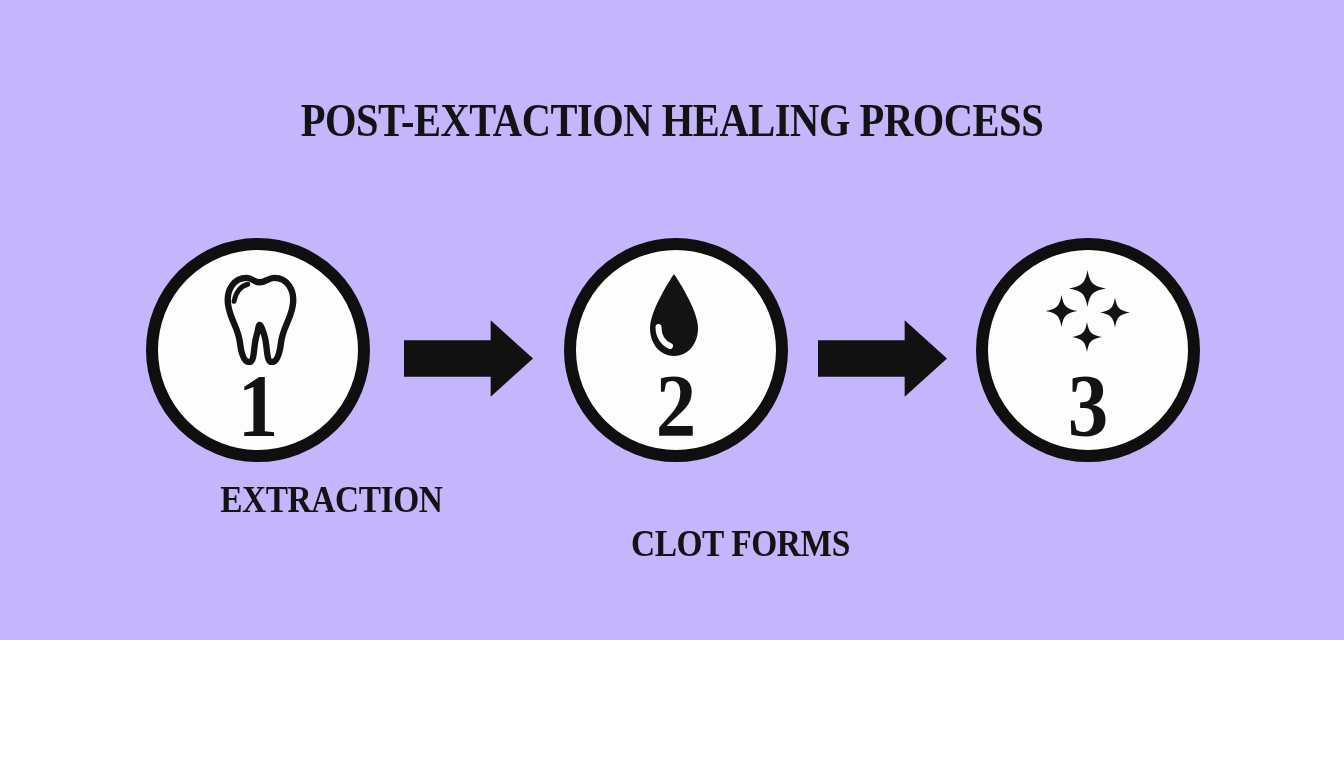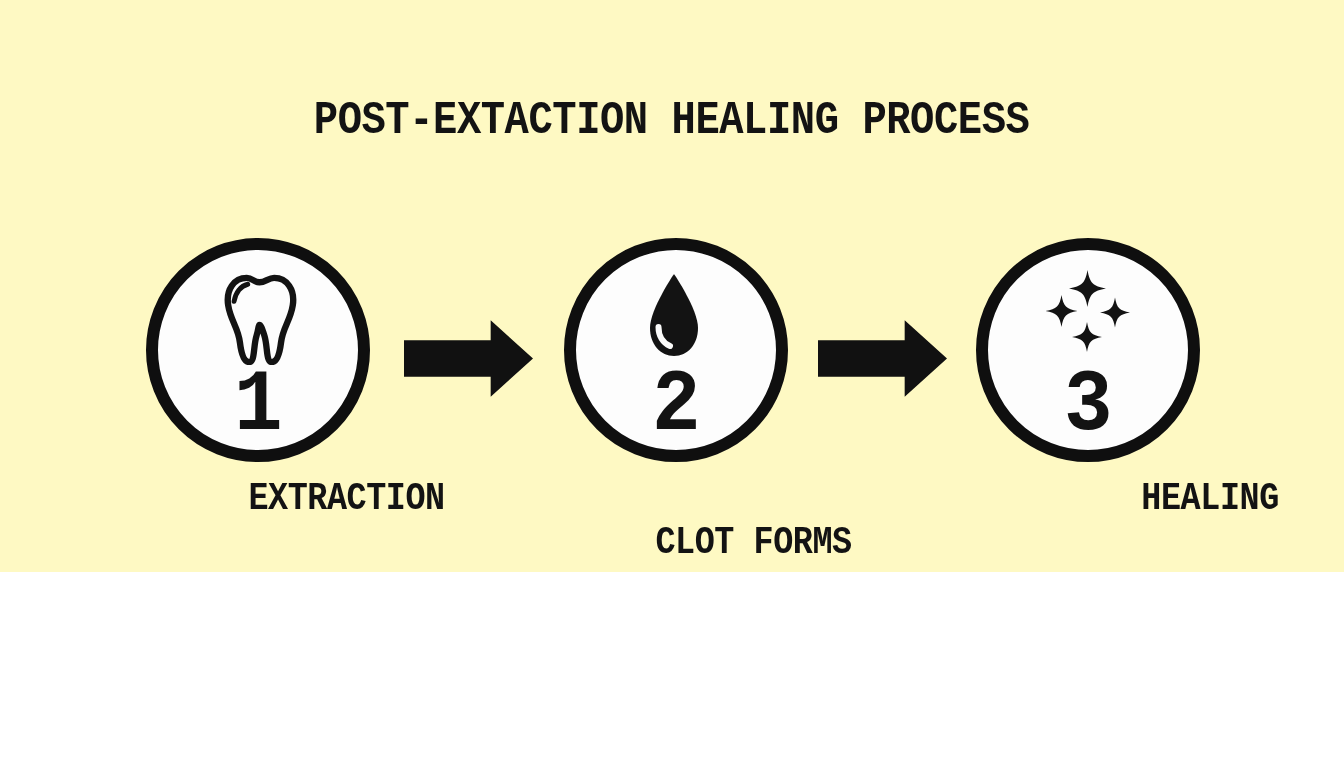--- a/index.html
+++ b/index.html
@@ -1,21 +1,21 @@
 <!DOCTYPE html>
 <html><head>
 <meta charset="utf-8">
 <style>
   html,body{margin:0;padding:0;background:#ffffff;}
   .stage{
     position:relative;
-    width:1344px;height:572px;
-    background:#fef9c3;
+    width:1344px;height:640px;
+    background:#c4b5fd;
     overflow:hidden;
-    font-family:Liberation Mono, monospace;
+    font-family:Liberation Serif, serif;
     color:#131313;
   }
   .title{
     position:absolute;
     top:98px;left:0;width:100%;
     text-align:center;
     font-size:46px;
     font-weight:700;
     line-height:1;
     letter-spacing:-0.5px;
@@ -131,17 +131,14 @@
       <span class="condense">3</span>
     </div>
   </div>
 
   <div class="step-label l1">
     <span class="condense">EXTRACTION</span>
   </div>
   <div class="step-label l2">
     <span class="condense">CLOT FORMS</span>
   </div>
-  <div class="step-label l3">
-    <span class="condense">HEALING</span>
-  </div>
 
 </div>
 
 </body></html>

